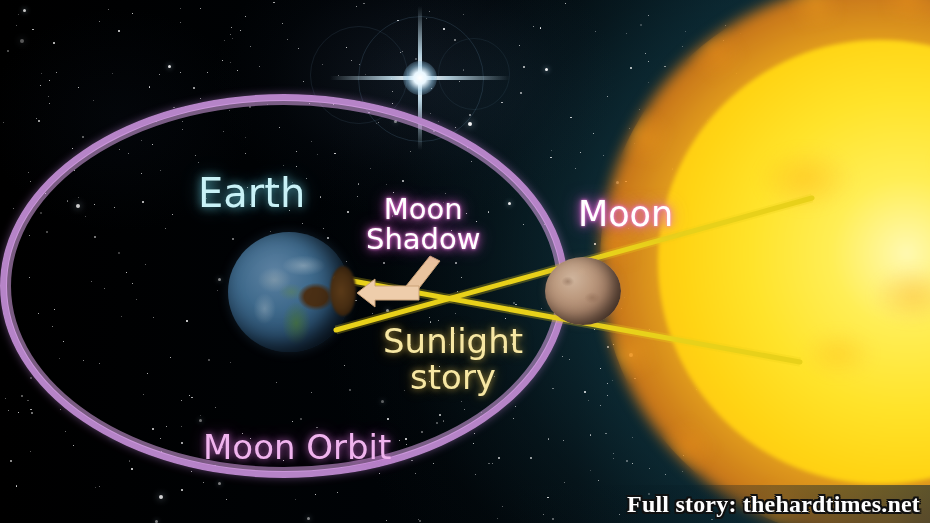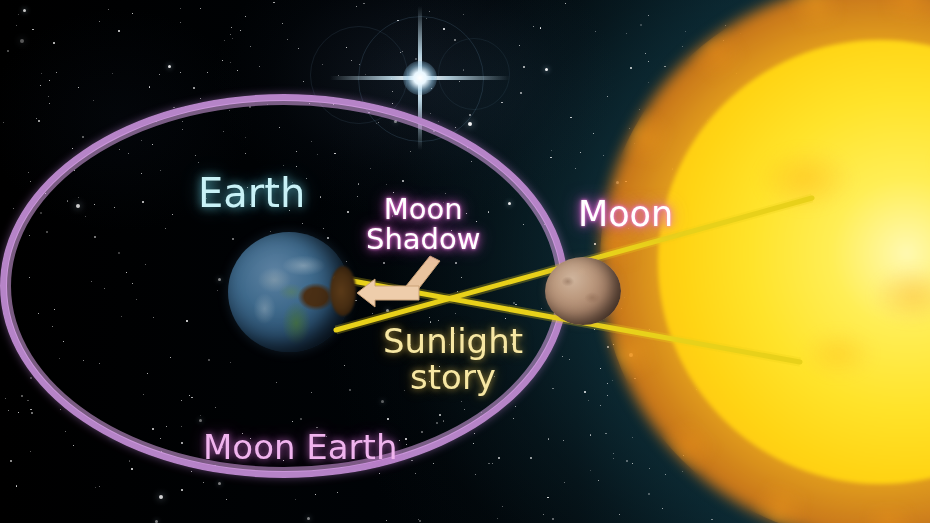--- a/index.html
+++ b/index.html
@@ -764,16 +764,19 @@
   <div class="earth-shadow"></div>
 
   <div class="moon"></div>
 
   <div class="label label-earth">Earth</div>
   <div class="label label-moon-shadow">Moon
 Shadow</div>
   <div class="label label-moon">Moon</div>
   <div class="label label-sunlight">Sunlight
 story</div>
-  <div class="label label-moon-orbit">Moon Earth</div>
-
+  <div class="label label-moon-orbit">Moon Orbit</div>
+
+  <div class="caption">
+    <span class="caption-text">Full story: thehardtimes.net</span>
+  </div>
 
 </div>
 
 </body></html>

